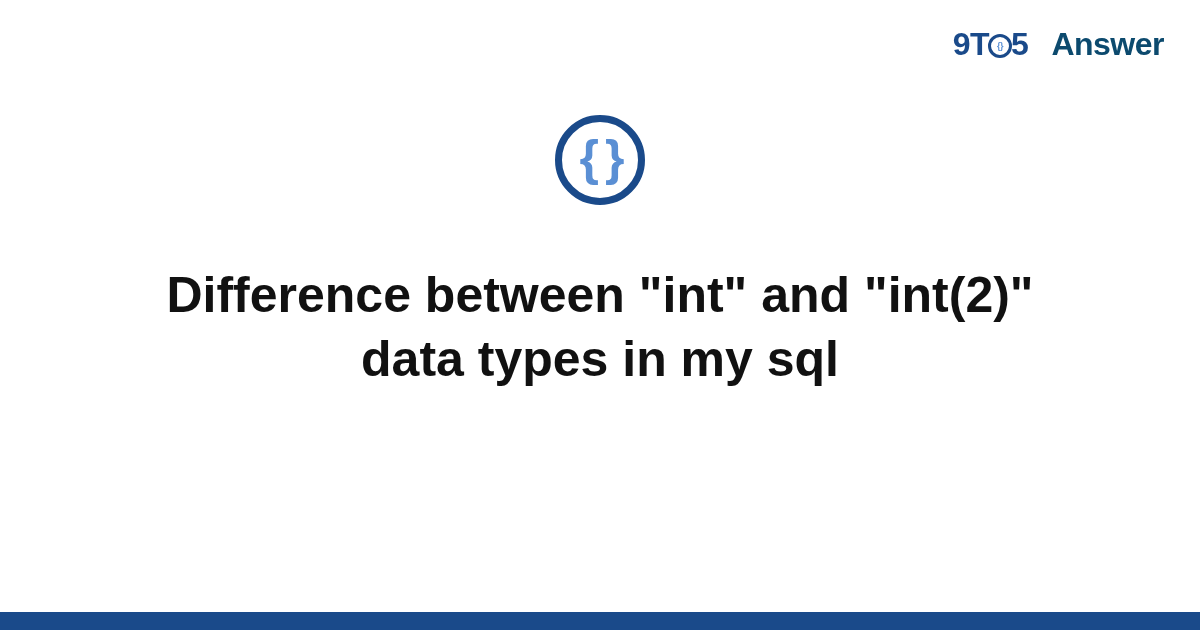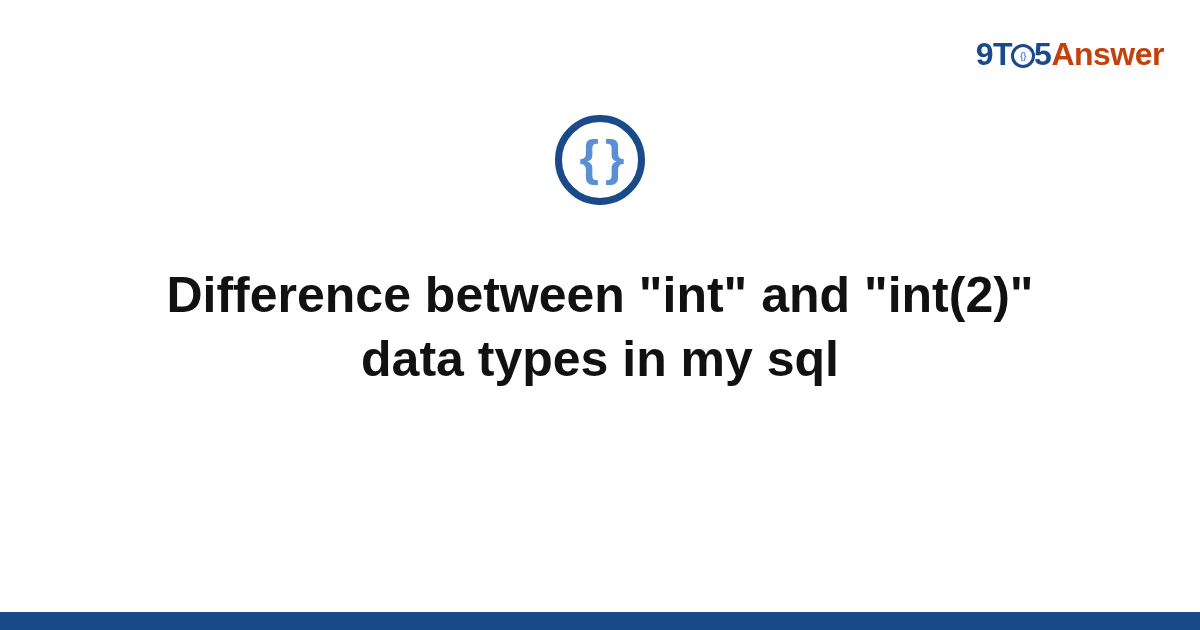--- a/index.html
+++ b/index.html
@@ -4,21 +4,21 @@
   <style>
     * { margin: 0; padding: 0; box-sizing: border-box; }
     html, body { width: 1200px; height: 630px; overflow: hidden; }
     body {
       font-family: Arial, Helvetica, sans-serif;
       background: #ffffff;
       position: relative;
     }
     .logo {
       position: absolute;
-      top: 36px;
+      top: 26px;
       right: 36px;
       font-size: 32px;
       font-weight: 700;
       letter-spacing: -0.5px;
     }
     .logo .nine, .logo .five { color: #1a4a8a; }
     .logo .t { color: #1a4a8a; }
     .logo .o-wrap {
       display: inline-block;
       position: relative;
@@ -34,21 +34,21 @@
       border-radius: 50%;
     }
     .logo .o-inner {
       position: absolute;
       top: 50%; left: 50%;
       transform: translate(-50%, -50%);
       font-size: 9px;
       color: #5a8fd4;
       font-weight: 700;
     }
-    .logo .answer { color: #c2410c; }
+    .logo .answer { color: #0c4a6e; margin-left: 23px; }
     .center-block {
       position: absolute;
       top: 115px;
       left: 0;
       right: 0;
       display: flex;
       flex-direction: column;
       align-items: center;
     }
     .braces-badge {

